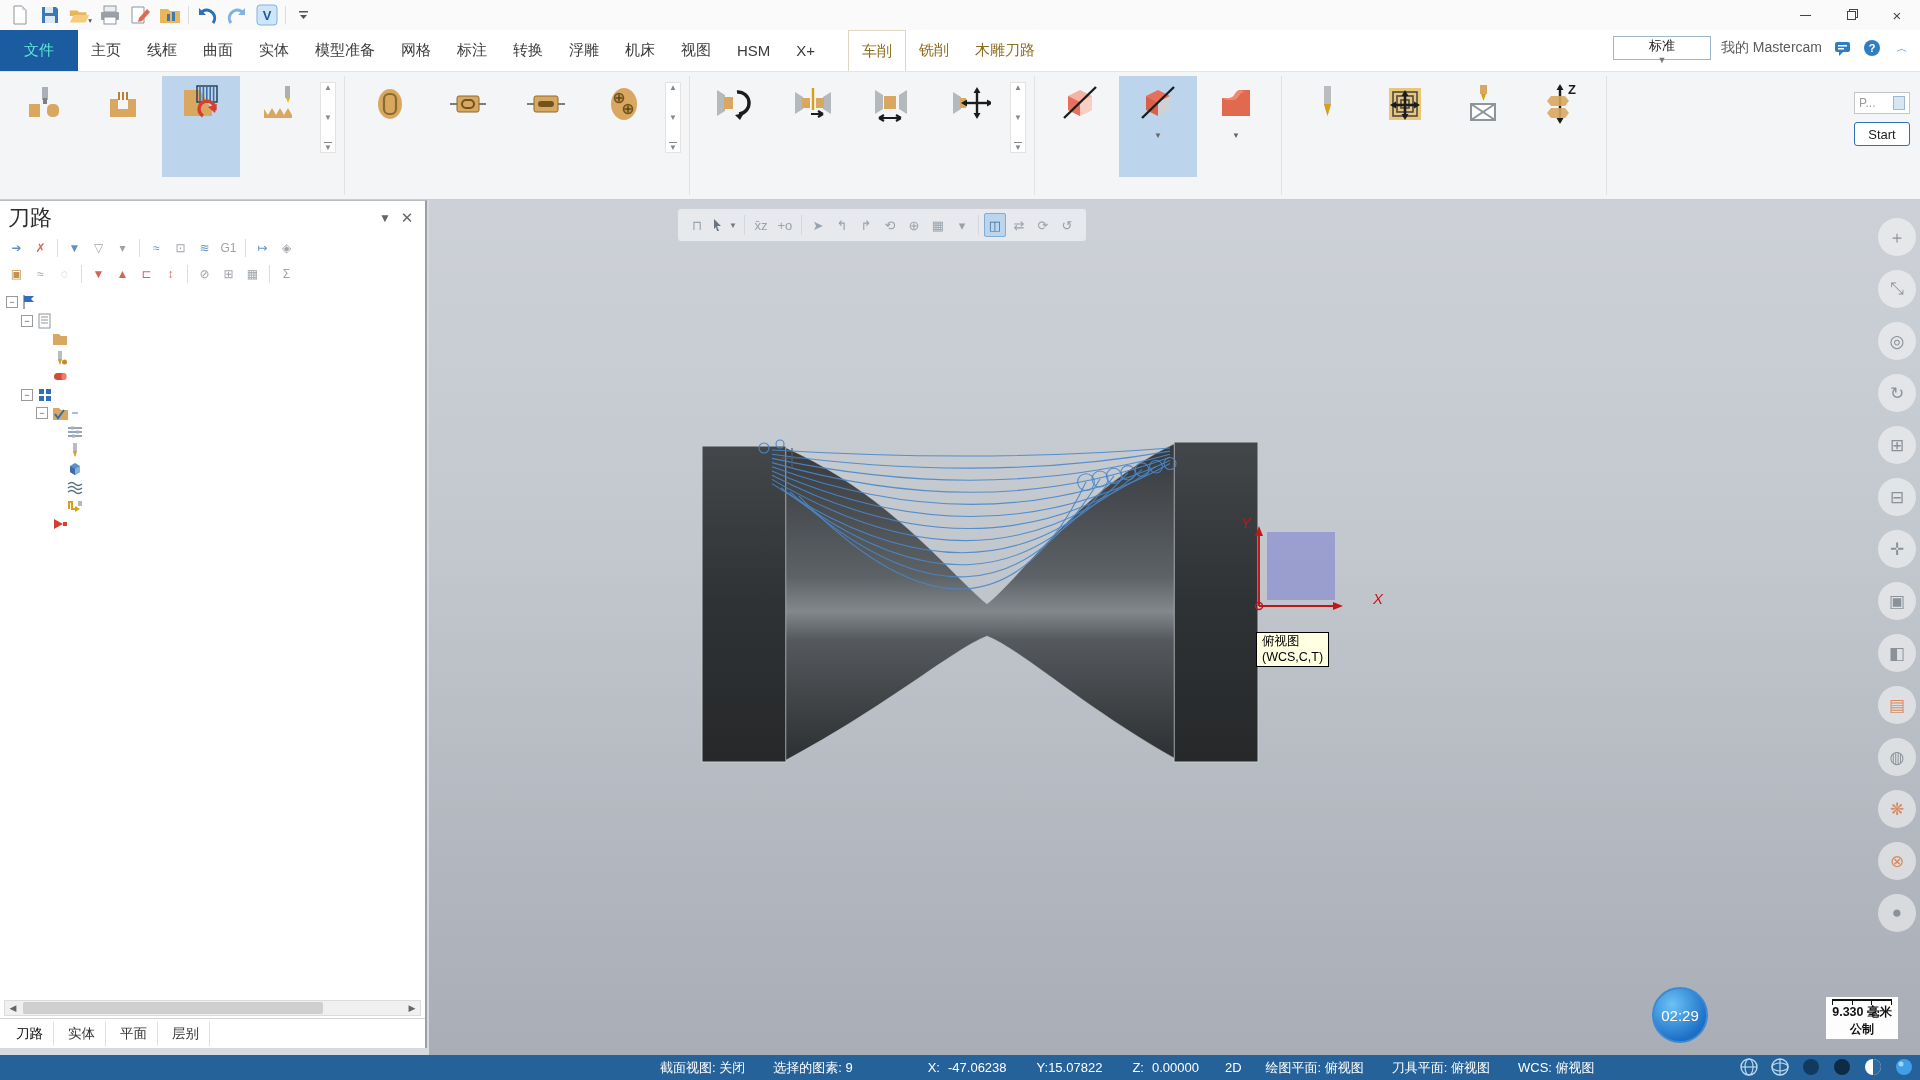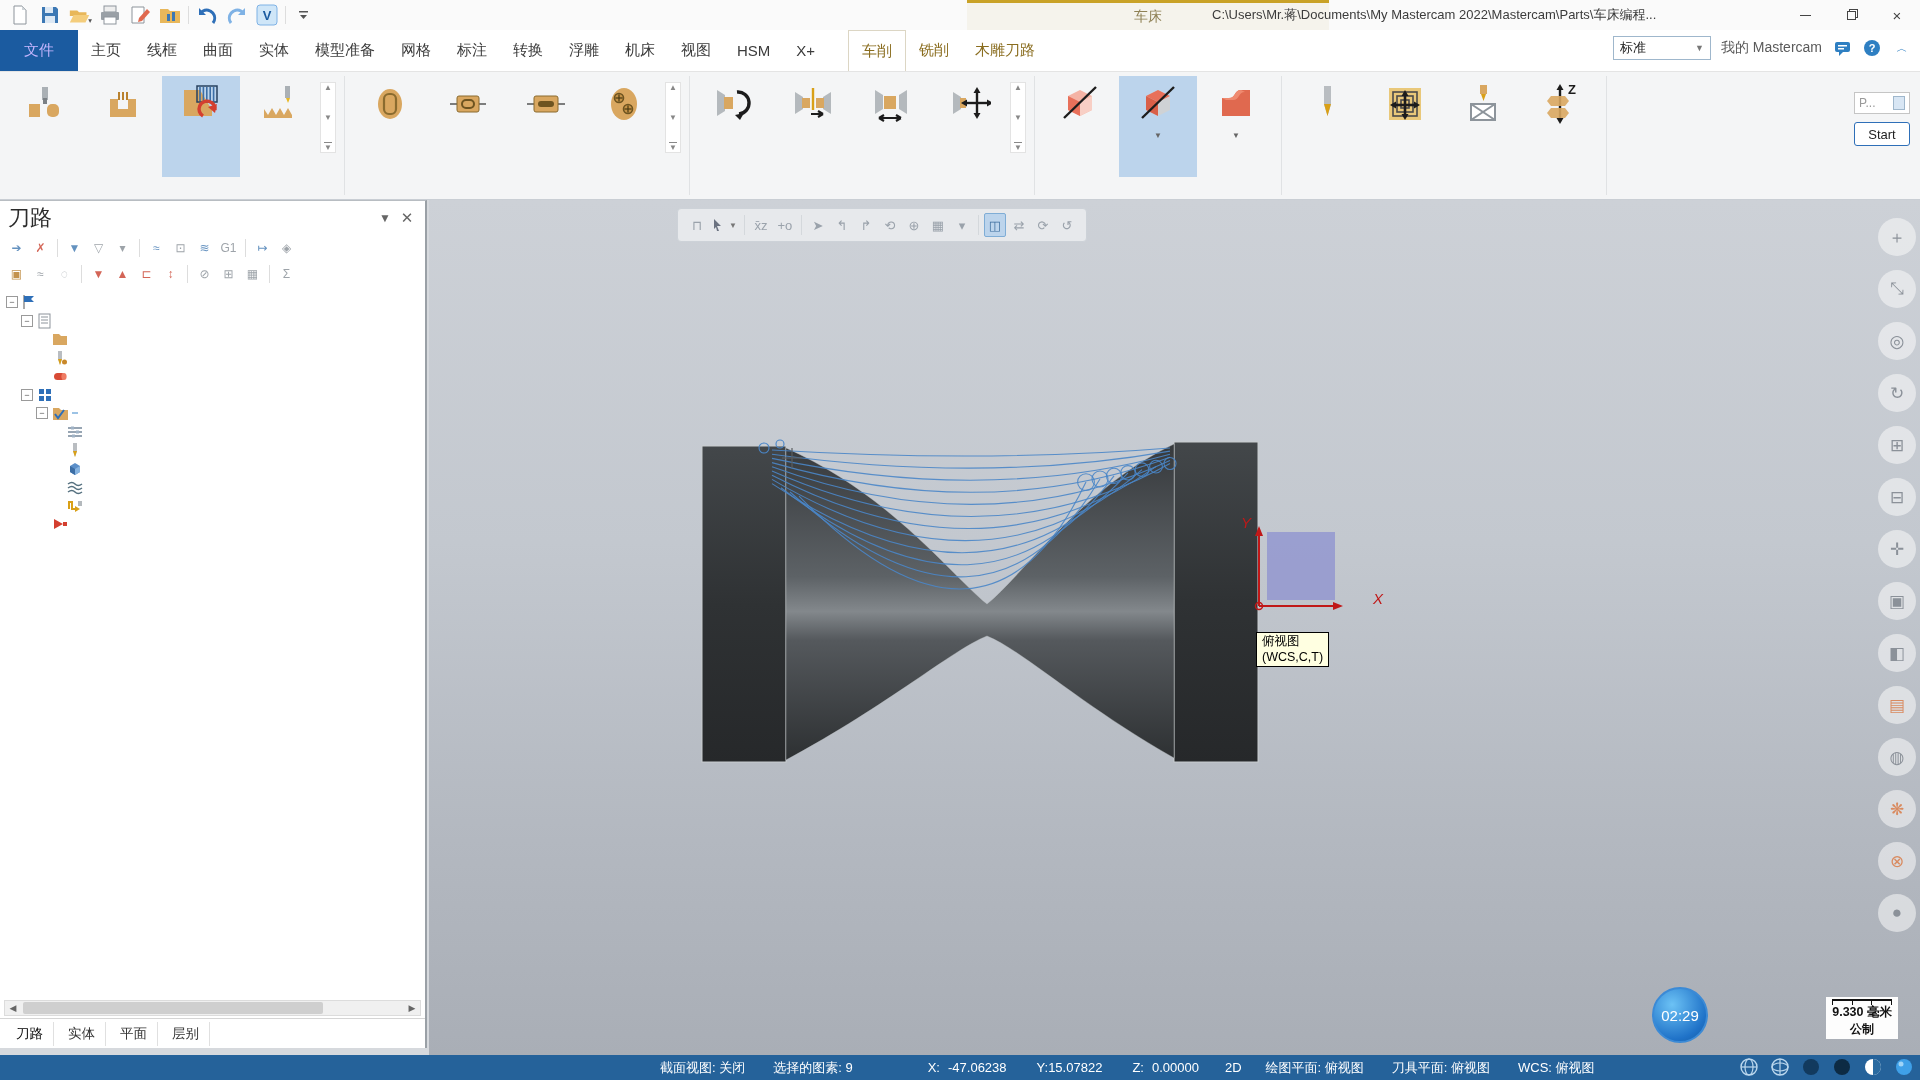--- a/index.html
+++ b/index.html
@@ -13,25 +13,25 @@
   #ctxgroup { position:absolute; left:967px; top:0; width:362px; height:30px; background:#f5f3ec; border-top:3px solid #c9a227; display:flex; align-items:center; justify-content:center; color:#8f8155; font-size:14px; }
   #titlepath { position:absolute; left:1212px; top:0; height:30px; display:flex; align-items:center; font-size:13px; color:#3c3c3c; white-space:nowrap; }
   #winbtns { position:absolute; right:0; top:0; height:30px; display:flex; }
   .winbtn { width:46px; height:30px; display:flex; align-items:center; justify-content:center; color:#444; font-size:15px; }
   .wb-min i{ display:block; width:11px; height:0; border-top:1px solid #444; }
   .wb-rest i{ display:block; width:9px; height:9px; border:1px solid #444; box-shadow:2px -2px 0 -1px #fff, 2px -2px 0 0 #444; }
 
   
   #tabrow { position:absolute; left:0; top:30px; width:1920px; height:42px; background:#ffffff; display:flex; align-items:stretch; border-bottom:1px solid #e4e4e4;}
   .tab { display:flex; align-items:center; padding:0 13px; font-size:15px; color:#3b3b3b; }
-  .tab.file { background:#1b5ba0; color:#c4b5fd; padding:16px 24px; }
+  .tab.file { background:#1b5ba0; color:#5eead4; padding:16px 24px; }
   .tab.ctx { color:#8a6d1f; }
   .tab.ctx-active { background:#fff; border:1px solid #dcd6c4; border-bottom:none; color:#8a6d1f;margin-left:20px; }
   #tabright { position:absolute; right:8px; top:36px; display:flex; align-items:center; gap:10px; }
-  #preset { width:98px; height:24px; border:1px solid #9fb7cc; background:#fff; font-size:13px; color:#222; display:flex; align-items:center; justify-content:space-between; padding:0 6px; }
+  #preset { width:98px; height:24px; border:1px solid #9fb7cc; background:#fff; font-size:13px; color:#222; display:flex; align-items:center; justify-content:space-between; padding:0 6px;flex-direction:column; }
   #preset .car { color:#777; font-size:9px; }
   #account { font-size:14px; color:#5a5a5a; }
   .mini-ic { width:20px; height:20px; display:flex; align-items:center; justify-content:center; }
 
   
   #ribbon { position:absolute; left:0; top:72px; width:1920px; height:128px; background:#f4f5f6; border-bottom:1px solid #c9ced4; display:flex; }
   .rgroup { display:flex; flex-direction:column; padding-top:4px; }
   .rbtns { flex:1; display:flex; align-items:stretch; padding:0 6px; }
   .rbtn { width:auto; min-width:78px; padding:2px 6px 0 6px; display:flex; flex-direction:column; align-items:center; justify-content:flex-start; }
   .rbtn.hl { background:#bcd4ec; }
@@ -173,24 +173,20 @@
           </svg>
         </span>
         <span style="width:1px;height:18px;background:#ddd"></span>
         <span class="qbtn">
           <svg width="14" height="22" viewBox="0 0 14 22">
             <rect x="2" y="7" width="9" height="1.5" fill="#555"></rect>
             <path d="M3,11 l3.5,4 3.5,-4z" fill="#555"></path>
           </svg>
         </span>
       </div>
-    <div id="ctxgroup">
-      <span>车床</span>
-    </div>
-    <div id="titlepath">C:\Users\Mr.蒋\Documents\My Mastercam 2022\Mastercam\Parts\车床编程...</div>
     <div id="winbtns">
       <div class="winbtn wb-min">
           <i></i>
         </div>
       <div class="winbtn wb-rest">
           <i></i>
         </div>
       <div class="winbtn">×</div>
     </div>
   </div>

